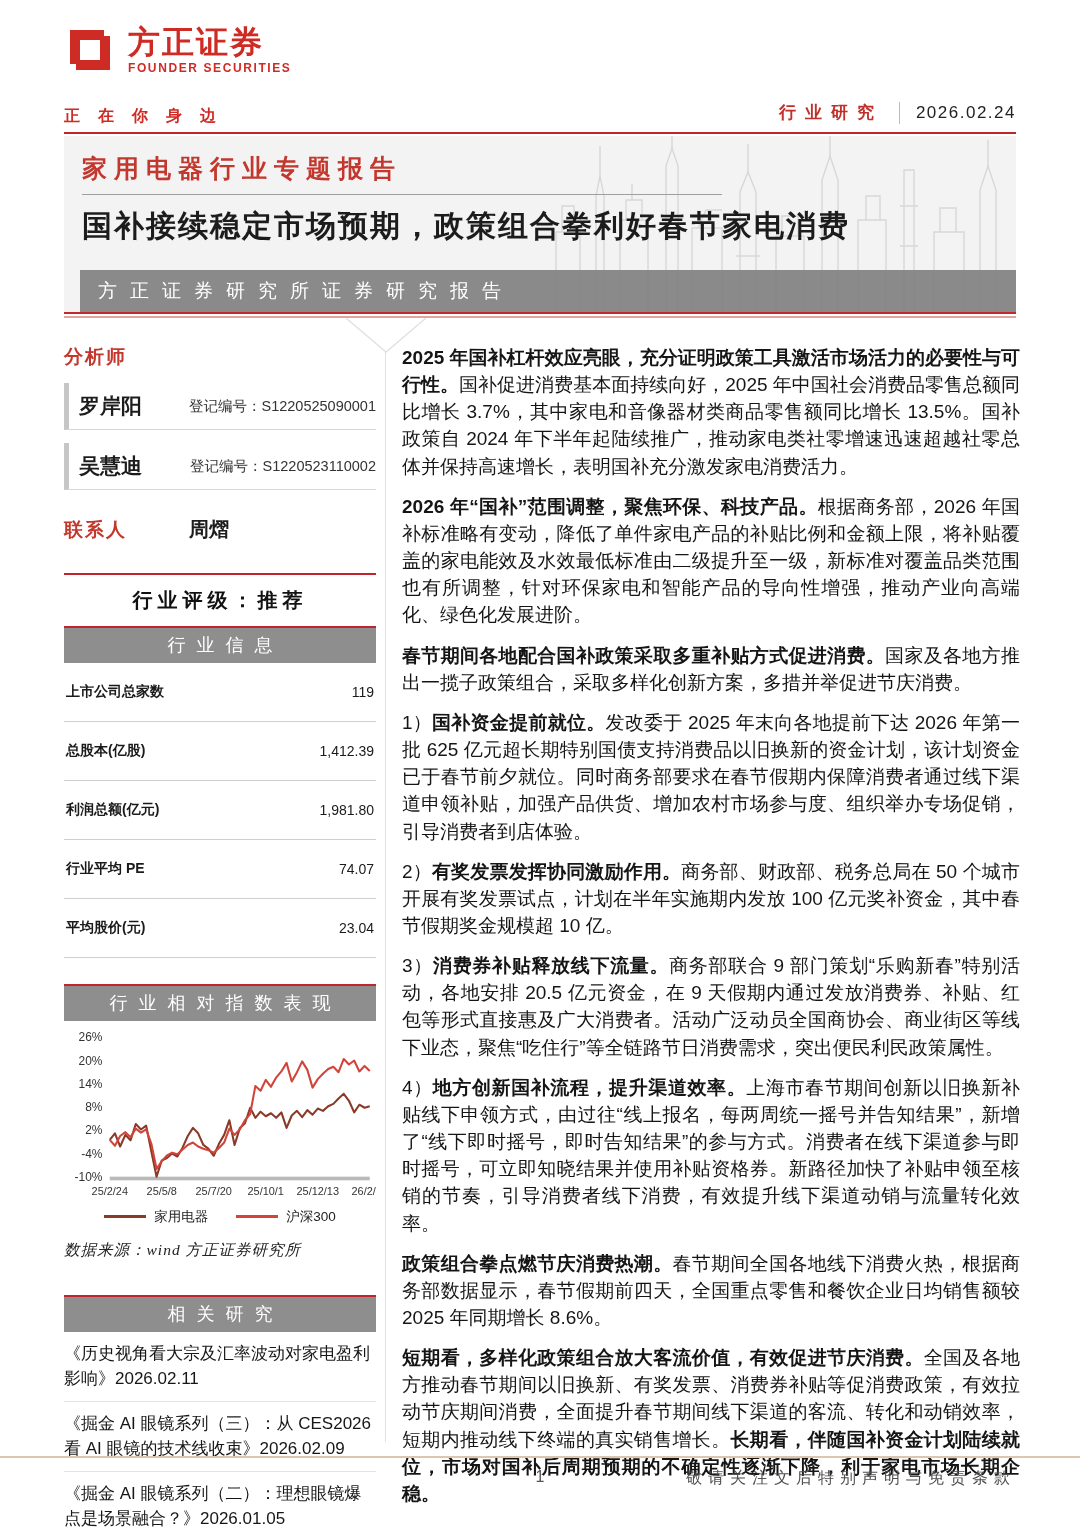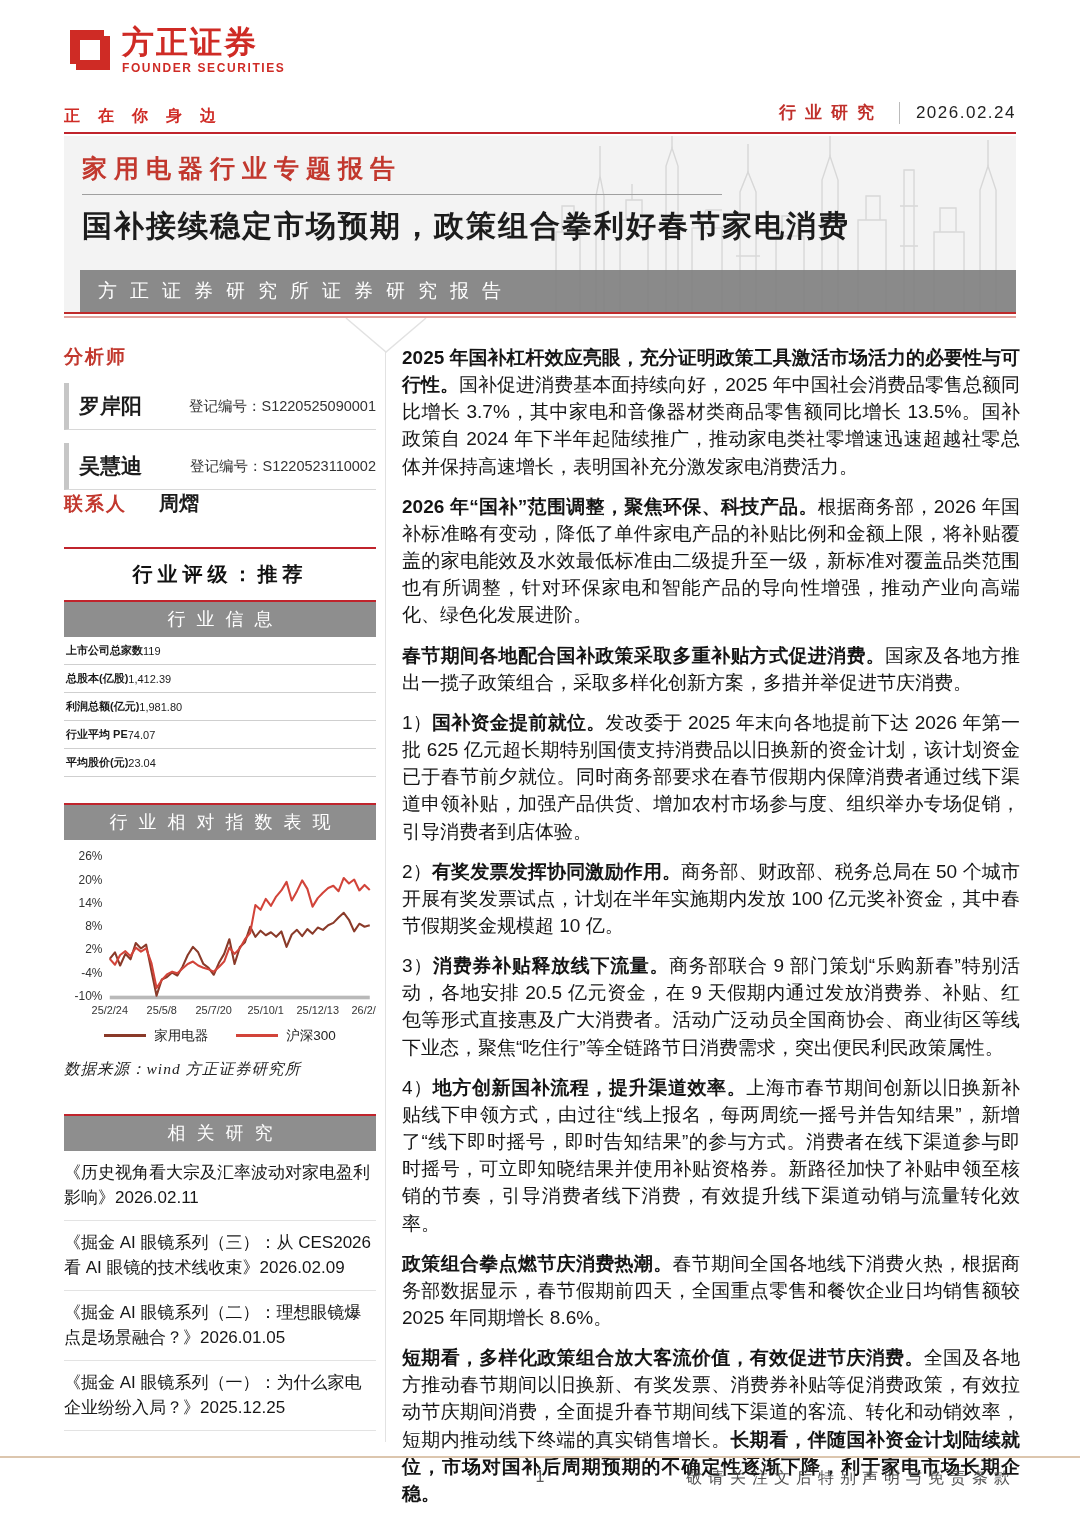--- a/index.html
+++ b/index.html
@@ -1,20 +1,20 @@
 <!DOCTYPE html>
 <html><head>
 <meta charset="utf-8">
 <style>
   html,body{margin:0;padding:0;background:#fff;}
   .page{position:relative;width:1080px;height:1527px;background:#fff;overflow:hidden;
         font-family:"Liberation Sans","DejaVu Sans",sans-serif;color:#111;}
   
   .header{position:absolute;left:64px;right:64px;top:26px;height:104px;}
-  .brand{display:flex;align-items:flex-start;gap:6px;}
+  .brand{display:flex;align-items:flex-start;gap:12px;}
   .brand-txt{display:flex;flex-direction:column;line-height:1;}
   .brand-cn{font-size:32px;font-weight:bold;color:#cf2b25;letter-spacing:2px;}
   .brand-en{font-size:12px;font-weight:bold;color:#cf2b25;letter-spacing:1.6px;margin-top:4px;}
   .tagline{margin-top:28px;font-size:16px;color:#cf2b25;letter-spacing:18px;font-weight:600;}
   .header-right{position:absolute;right:0;bottom:6px;display:flex;align-items:center;gap:16px;}
   .category{color:#c0302b;font-size:17px;font-weight:bold;letter-spacing:9px;}
   .hr-sep{width:1px;height:22px;background:#bbb;}
   .date{font-size:17px;color:#222;letter-spacing:1.5px;}
   .top-rule{position:absolute;left:64px;right:64px;top:132px;height:2px;background:#c0242c;}
   
@@ -34,29 +34,29 @@
   
   .divider-notch{position:absolute;left:340px;top:318px;}
   .divider-line{position:absolute;left:385px;top:352px;width:1px;height:1090px;background:#e2e2e2;}
   
   .sidebar{position:absolute;left:64px;top:344px;width:312px;}
   .lbl-red{color:#c2382e;font-size:19px;font-weight:bold;letter-spacing:2px;}
   .analyst-row{margin-top:13px;display:flex;justify-content:space-between;align-items:center;
                border-left:5px solid #c6c6c6;border-bottom:1px solid #d8d8d8;padding:9px 0 9px 10px;}
   .analyst-name{font-size:21px;font-weight:bold;color:#1c1c1c;}
   .analyst-reg{font-size:14.5px;color:#333;}
-  .contact-row{display:flex;align-items:center;gap:32px;}
+  .contact-row{margin-top:26px;display:flex;align-items:center;gap:62px;}
   .contact-name{font-size:20px;color:#1c1c1c;font-weight:600;}
   .rating{margin-top:30px;border-top:2px solid #c0242c;border-bottom:2px solid #c0242c;
           text-align:center;font-size:20px;font-weight:bold;letter-spacing:5px;padding:12px 0;}
   .gray-banner{background:#8e8e8e;color:#fff;text-align:center;font-size:18px;letter-spacing:11px;
                padding:5px 16px 6px;text-indent:11px;}
   .red-top{border-top:2px solid #c0242c;}
-  .info-row{display:flex;justify-content:flex-start;align-items:center;border-bottom:1px solid #cfcfcf;
-            padding:6px 2px;font-size:11px;}
+  .info-row{display:flex;justify-content:space-between;align-items:center;border-bottom:1px solid #cfcfcf;
+            padding:20px 2px;font-size:14px;}
   .info-label{font-weight:600;color:#1a1a1a;}
   .info-value{color:#1a1a1a;}
   .chart-sec{margin-top:26px;}
   .chart-svg{width:100%;display:block;margin-top:8px;}
   .legend{display:flex;justify-content:center;gap:28px;margin-top:2px;font-size:13.5px;color:#222;}
   .legend-item{display:flex;align-items:center;gap:8px;}
   .legend-swatch{width:42px;height:3px;}
   .source{margin-top:14px;font-family:"Liberation Serif","DejaVu Serif",serif;font-style:italic;
           font-size:15.5px;color:#222;letter-spacing:1px;}
   .related-sec{margin-top:34px;}

